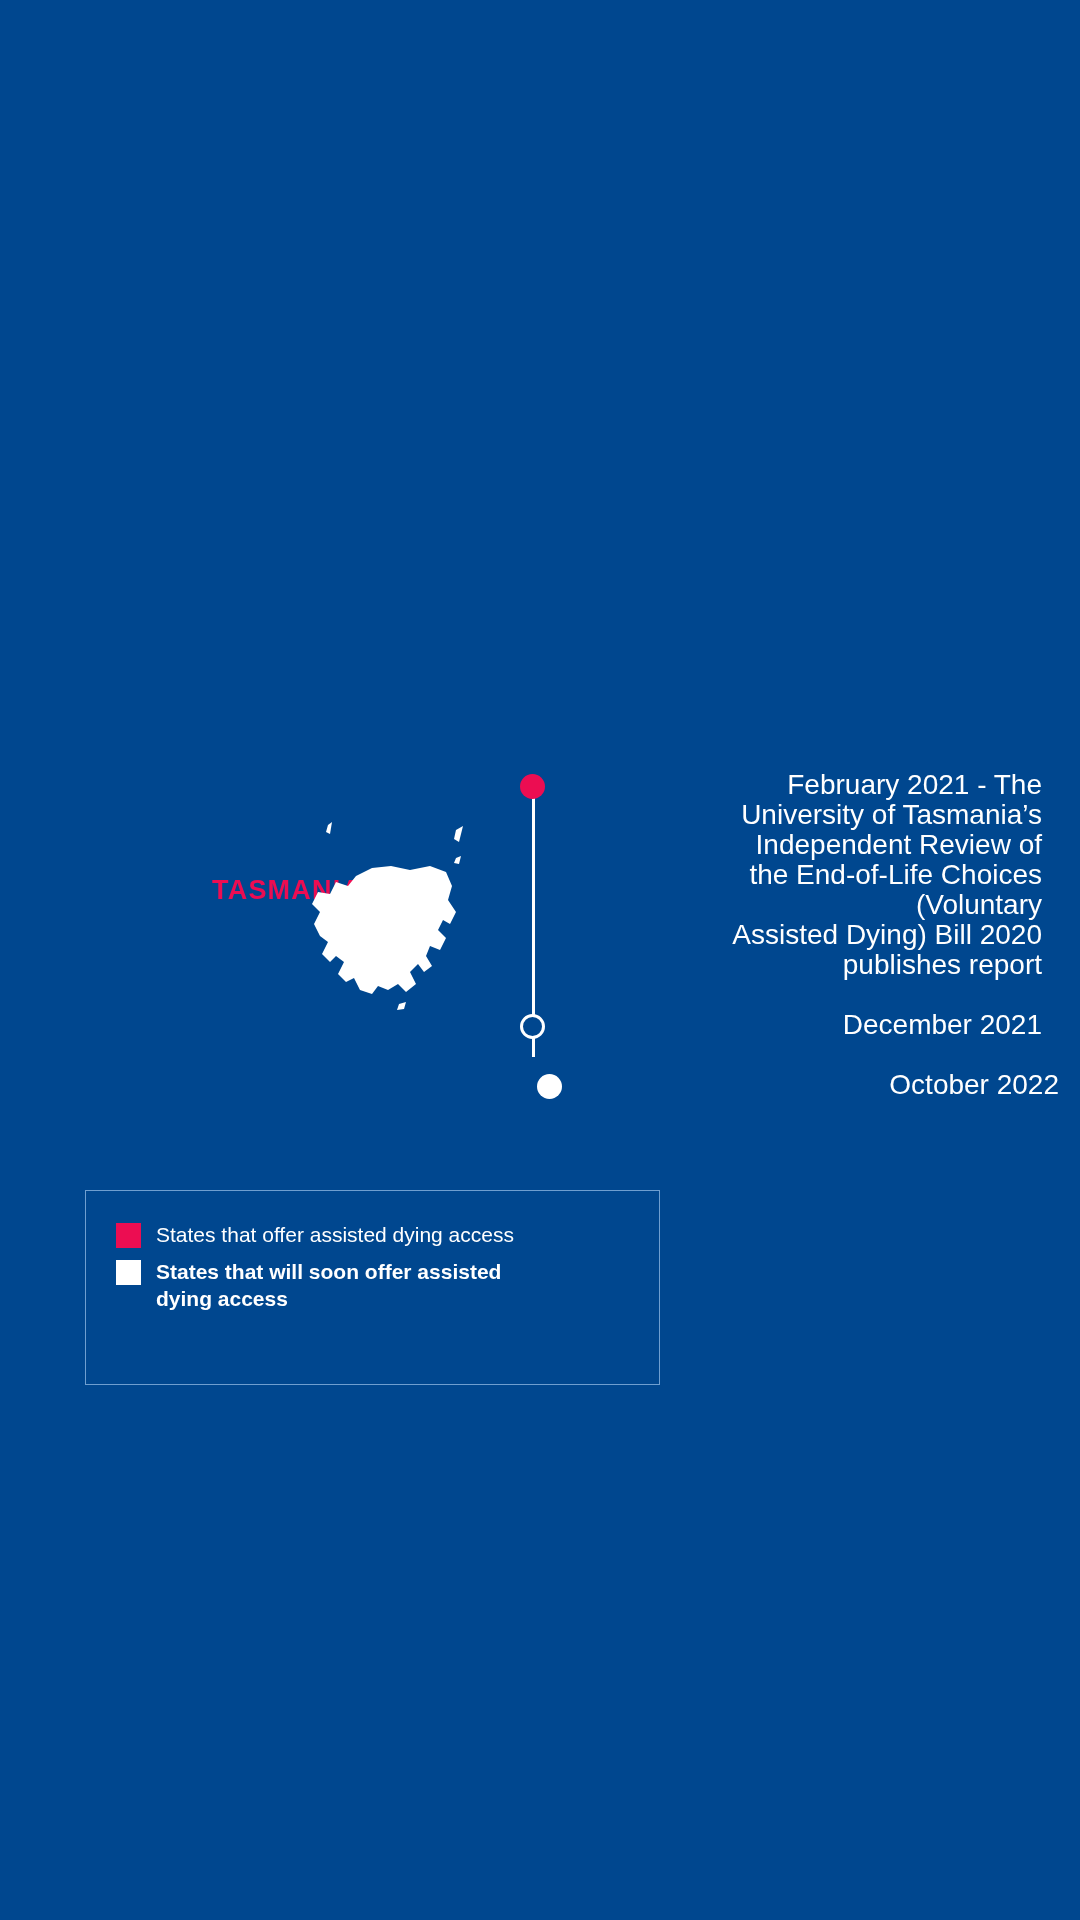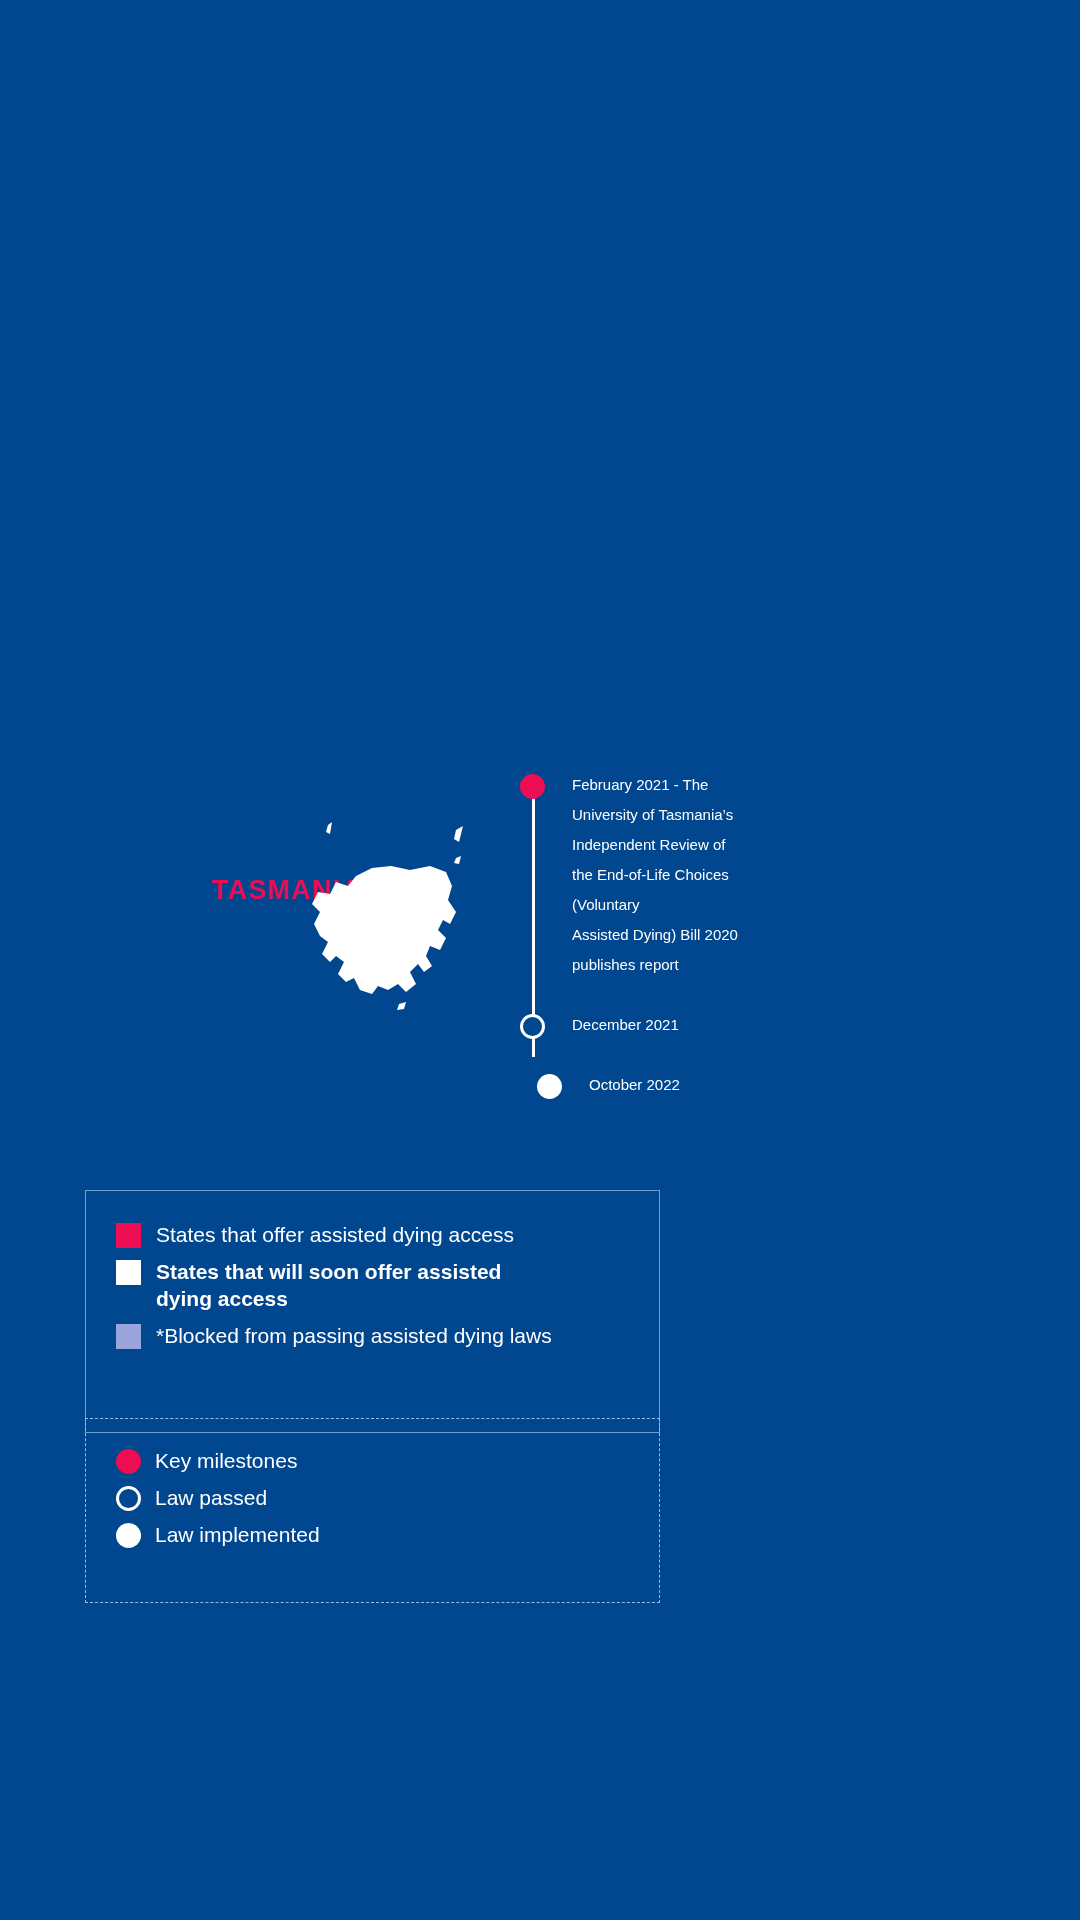--- a/index.html
+++ b/index.html
@@ -79,35 +79,36 @@
   }
   .tl-dot.passed {
     background: #00478f;
     border: 3px solid #ffffff;
   }
   .tl-dot.implemented {
     background: #ffffff;
   }
   .tl-text {
     color: #ffffff;
-    font-size: 15px;
+    font-size: 28px;
     line-height: 30px;
     white-space: pre-line;
+    text-align: right;
   }
   .tl-item.first { position: absolute; left: 0; top: 0; width: 470px; }
   .tl-item.second { position: absolute; left: 0; top: 240px; width: 470px; }
   .tl-item.third { position: absolute; left: 17px; top: 300px; width: 470px; }
 
   
   .legend-states {
     position: absolute;
     left: 85px;
     top: 1190px;
     width: 575px;
-    height: 243px;
+    height: 195px;
     border: 1px solid #6f9fd0;
     box-sizing: border-box;
   }
   .legend-milestones {
     position: absolute;
     left: 85px;
     top: 1418px;
     width: 575px;
     height: 185px;
     border: 1px dashed #9dbce0;
@@ -211,37 +212,17 @@
     <div class="legend-inner">
       <div class="legend-row">
         <span class="swatch pink"></span>
         <span class="legend-text">States that offer assisted dying access</span>
       </div>
       <div class="legend-row">
         <span class="swatch white"></span>
         <span class="legend-text" style="white-space: pre-line; font-weight: bold;">States that will soon offer assisted
 dying access</span>
       </div>
-      <div class="legend-row">
-        <span class="swatch lilac"></span>
-        <span class="legend-text">*Blocked from passing assisted dying laws</span>
-      </div>
     </div>
   </div>
 
-  <div class="legend-milestones">
-    <div class="legend-inner">
-      <div class="legend-row">
-        <span class="dot pink"></span>
-        <span class="legend-text">Key milestones</span>
-      </div>
-      <div class="legend-row">
-        <span class="dot hollow"></span>
-        <span class="legend-text">Law passed</span>
-      </div>
-      <div class="legend-row">
-        <span class="dot white"></span>
-        <span class="legend-text">Law implemented</span>
-      </div>
-    </div>
-  </div>
 
 </div>
 
 </body></html>

